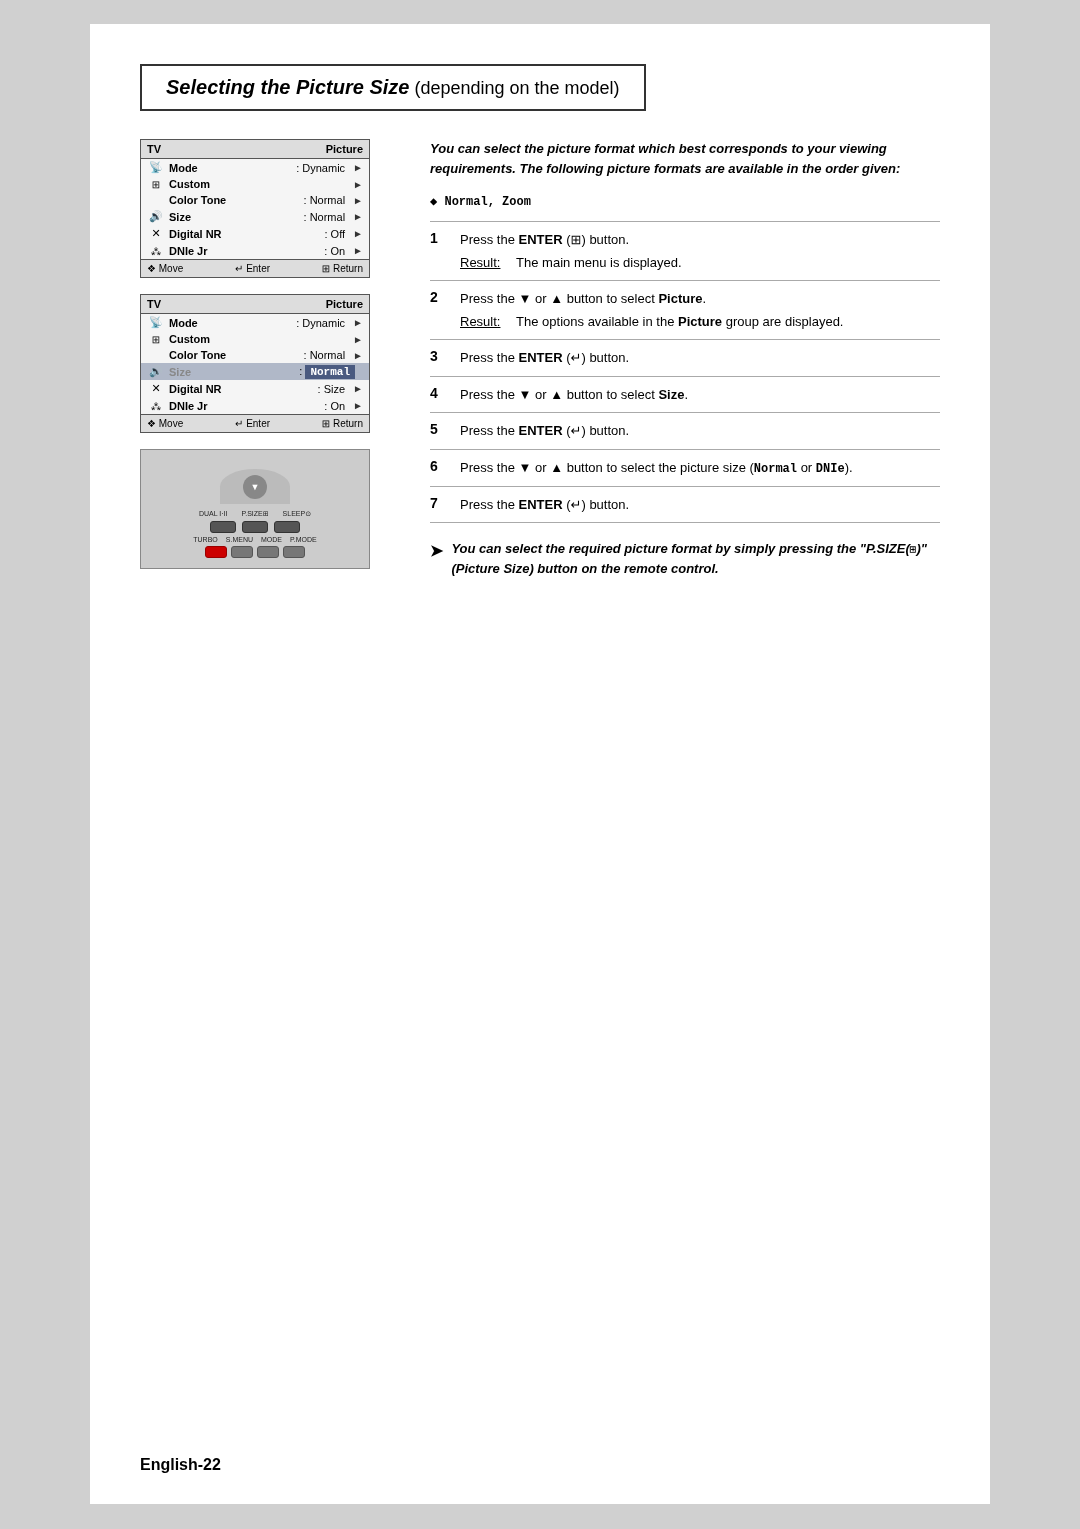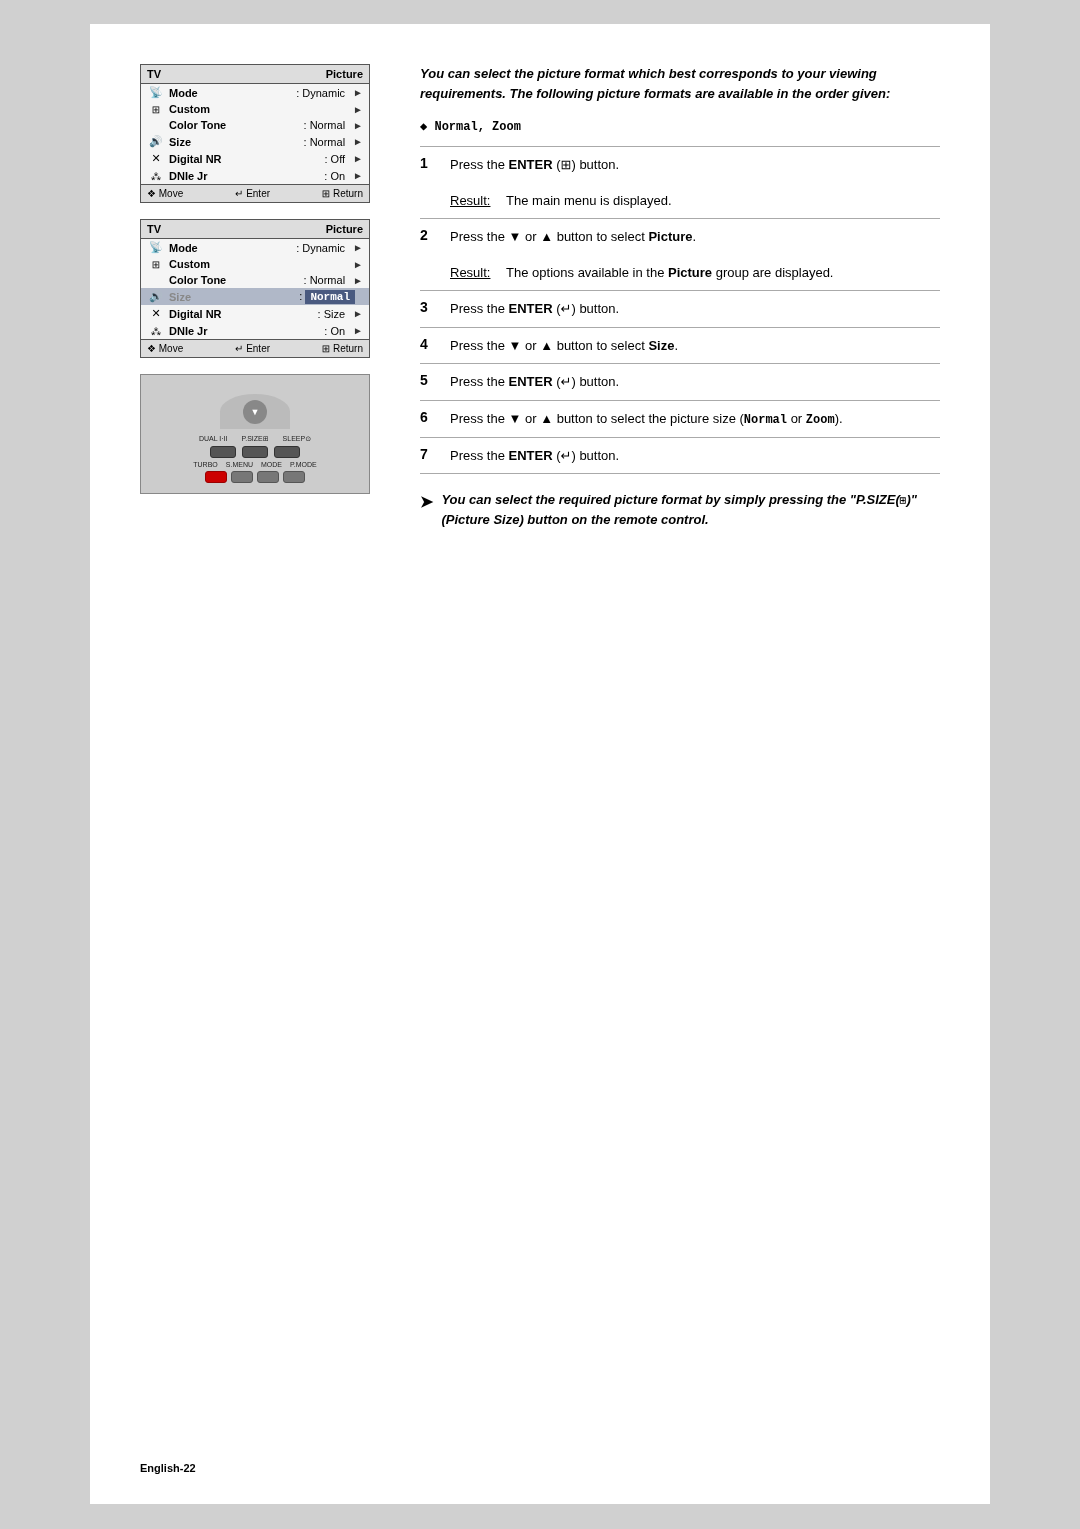--- a/index.html
+++ b/index.html
@@ -15,21 +15,21 @@
     .page {
       width: 900px;
       min-height: 1480px;
       background: #fff;
       margin: 24px auto;
       padding: 40px 50px 60px 50px;
       position: relative;
     }
     .content-area {
       display: flex;
-      gap: 20px;
+      gap: 30px;
     }
     .left-panel {
       width: 260px;
       flex-shrink: 0;
     }
     .right-panel {
       flex: 1;
     }
     
     .tv-menu-box {
@@ -141,49 +141,54 @@
       text-decoration: underline;
       font-size: 13px;
     }
     .step-content .result-text {
       font-size: 13px;
       margin-left: 12px;
     }
     .step-content .result-row {
       display: flex;
       align-items: flex-end;
-      margin-top: 16px;
+      margin-top: 3px;
     }
     .tip-box {
       margin-top: 16px;
       font-size: 13px;
       font-style: italic;
       font-weight: bold;
       line-height: 1.5;
       display: flex;
       gap: 8px;
     }
     .tip-arrow {
       font-size: 16px;
       font-style: normal;
     }
     .page-footer {
       position: absolute;
       bottom: 30px;
       left: 50px;
-      font-size: 11px;
+      font-size: 16px;
       font-weight: normal;
     }
   </style>
 </head>
 <body>
 
 <div class="page">
 
   
+  <div style="border:2px solid #333;padding:10px 24px;display:inline-block;margin-bottom:28px;">
+    <span style="font-size:20px;">
+      <span style="font-weight:bold;font-style:italic;">Selecting the Picture Size</span><span style="font-size:18px;font-style:normal;font-weight:normal;"> (depending on the model)</span>
+    </span>
+  </div>
 
   <div class="content-area">
 
     <div class="left-panel">
 
       <div class="tv-menu-box">
         <div class="tv-menu-header">
           <span>TV</span>
           <span>Picture</span>
         </div>
@@ -368,21 +373,21 @@
         <tr>
           <td class="step-num">5</td>
           <td class="step-content">
             <div>Press the <strong>ENTER</strong> <span>(↵)</span> button.</div>
           </td>
         </tr>
 
         <tr>
           <td class="step-num">6</td>
           <td class="step-content">
-            <div>Press the ▼ or ▲ button to select the picture size (<strong style="font-family:'Courier New',monospace;font-size:12px;">Normal</strong> or <strong style="font-family:'Courier New',monospace;font-size:12px;">Zoom</strong>).</div>
+            <div>Press the ▼ or ▲ button to select the picture size (<strong style="font-family:'Courier New',monospace;font-size:12px;">Normal</strong> or <strong style="font-family:'Courier New',monospace;font-size:12px;">DNIe</strong>).</div>
           </td>
         </tr>
 
         <tr>
           <td class="step-num">7</td>
           <td class="step-content">
             <div>Press the <strong>ENTER</strong> <span>(↵)</span> button.</div>
           </td>
         </tr>
       </tbody>

